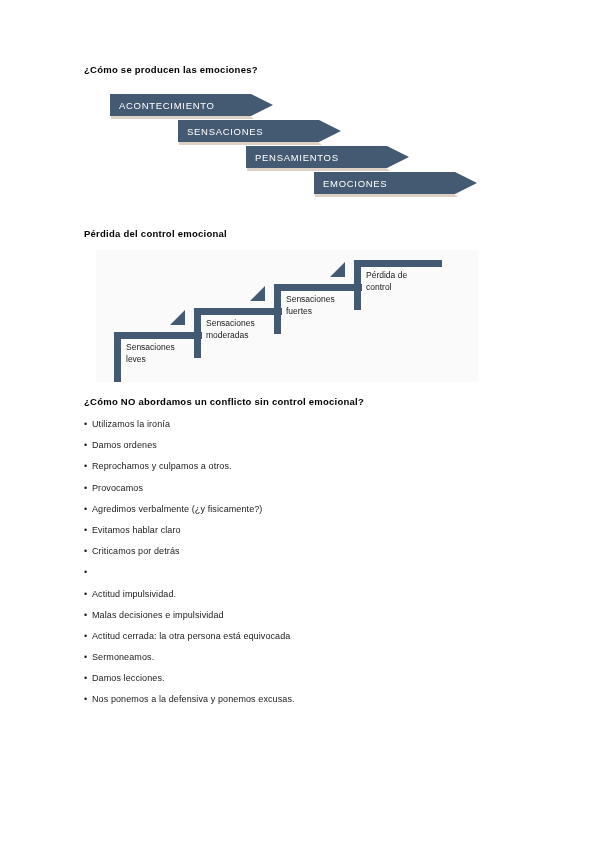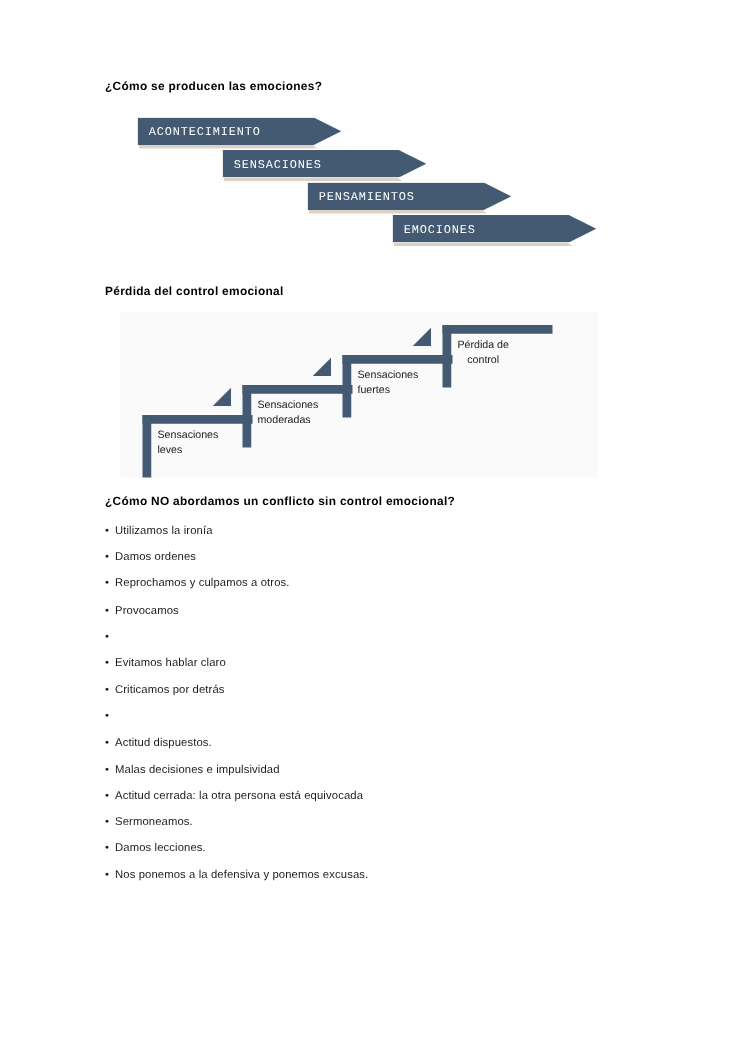--- a/index.html
+++ b/index.html
@@ -62,21 +62,20 @@
     clip-path: polygon(0 0, calc(100% - 24px) 0, calc(100% - 20px) 100%, 0 100%);
   }
   .chevron-label {
     position: relative;
     z-index: 2;
     color: #ffffff;
     font-size: 9.5px;
     letter-spacing: 0.7px;
     padding-left: 9px;
     white-space: nowrap;
-    font-family: Liberation Mono, monospace;
   }
 
   
   #stairs-diagram {
     position: absolute;
     left: 96px;
     top: 250px;
     width: 382px;
     height: 132px;
     background: #FAFAFA;
@@ -190,21 +189,21 @@
         <div class="step-riser" style="left: 178px; top: 34px; height: 50px;"></div>
         <div class="step-tri" style="left: 234px; top: 12px; width: 15px; height: 15px;"></div>
         <div class="step-label" style="left: 190px; top: 44px;">
           <div>Sensaciones</div>
           <div>fuertes</div>
         </div>
       </div>
       <div class="step">
         <div class="step-tread" style="left: 258px; top: 10px; width: 88px;"></div>
         <div class="step-riser" style="left: 258px; top: 10px; height: 50px;"></div>
-        <div class="step-label" style="left: 270px; top: 20px; text-align: center;">
+        <div class="step-label" style="left: 270px; top: 20px;">
           <div>Pérdida de</div>
           <div>control</div>
         </div>
       </div>
     </div>
 
   <div class="heading" style="left:84px; top:396px;">¿Cómo NO abordamos un conflicto sin control emocional?</div>
 
   <div id="bullet-list">
       <div class="bullet-row">
@@ -218,35 +217,36 @@
       <div class="bullet-row">
         <span class="bullet-dot">•</span>
         <span class="bullet-text">Reprochamos y culpamos a otros.</span>
       </div>
       <div class="bullet-row">
         <span class="bullet-dot">•</span>
         <span class="bullet-text">Provocamos</span>
       </div>
       <div class="bullet-row">
         <span class="bullet-dot">•</span>
+        <span class="bullet-text">Agredimos verbalmente (¿y fisicamente?)</span>
       </div>
       <div class="bullet-row">
         <span class="bullet-dot">•</span>
         <span class="bullet-text">Evitamos hablar claro</span>
       </div>
       <div class="bullet-row">
         <span class="bullet-dot">•</span>
         <span class="bullet-text">Criticamos por detrás</span>
       </div>
       <div class="bullet-row">
         <span class="bullet-dot">•</span>
       </div>
       <div class="bullet-row">
         <span class="bullet-dot">•</span>
-        <span class="bullet-text">Actitud dispuestos.</span>
+        <span class="bullet-text">Actitud impulsividad.</span>
       </div>
       <div class="bullet-row">
         <span class="bullet-dot">•</span>
         <span class="bullet-text">Malas decisiones e impulsividad</span>
       </div>
       <div class="bullet-row">
         <span class="bullet-dot">•</span>
         <span class="bullet-text">Actitud cerrada: la otra persona está equivocada</span>
       </div>
       <div class="bullet-row">

